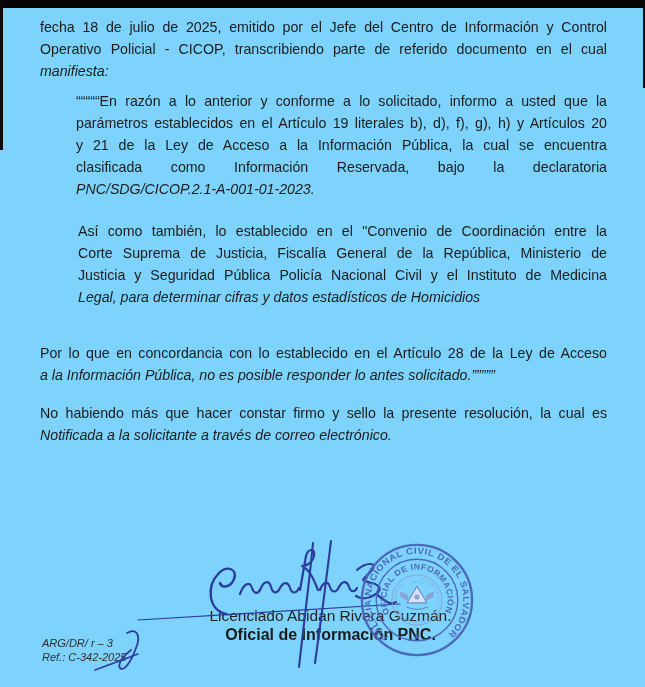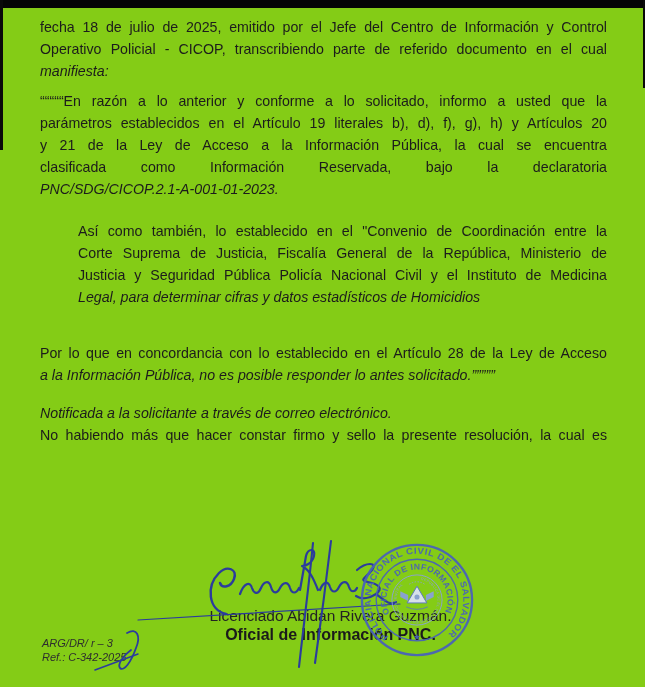--- a/index.html
+++ b/index.html
@@ -2,34 +2,34 @@
 <html><head>
 <meta charset="utf-8">
 <style>
   * { margin: 0; padding: 0; box-sizing: border-box; }
   html, body { background: #ffffff; }
   body {
     width: 645px; height: 687px;
     font-family: "Liberation Sans", sans-serif;
     position: relative; overflow: hidden;
   }
-  .page { position: absolute; inset: 0; background: #84cc16; }
+  .page { position: absolute; inset: 0; background: #7dd3fc; }
 
   
   .topbar   { position: absolute; top: 0; left: 0; width: 645px; height: 8px; background: #050505; }
   .edge-l   { position: absolute; top: 0; left: 0; width: 3px; height: 150px; background: #0a0a0a; }
   .edge-r   { position: absolute; top: 0; right: 0; width: 2px; height: 88px; background: #0a0a0a; }
 
   
   .content {
     position: absolute; left: 40px; top: 16px; width: 567px;
     font-size: 14.2px; line-height: 22px; color: #1c1c1c;
   }
   .para { margin-top: 0; }
-  .para:nth-child(2) { margin-top: 8px; }
+  .para:nth-child(2) { margin-top: 8px; margin-left: 36px; }
   .para:nth-child(3) { margin-top: 20px; margin-left: 38px; }
   .para:nth-child(4) { margin-top: 34px; }
   .para:nth-child(5) { margin-top: 16px; }
   .line { text-align: justify; text-align-last: justify; text-justify: inter-word; white-space: nowrap; }
   .line.last { text-align-last: left; font-style: italic; }
 
   
   .sig-captions { position: absolute; left: 158px; top: 606px; width: 345px; text-align: center; color: #232323; }
   .sig-name  { font-size: 15.5px; line-height: 19px; }
   .sig-title { font-size: 16px; line-height: 20px; font-weight: bold; color: #1b1b1b; }
@@ -68,22 +68,22 @@
         <div class="line">Así como también, lo establecido en el "Convenio de Coordinación entre la</div>
         <div class="line">Corte Suprema de Justicia, Fiscalía General de la República, Ministerio de</div>
         <div class="line">Justicia y Seguridad Pública Policía Nacional Civil y el Instituto de Medicina</div>
         <div class="line last">Legal, para determinar cifras y datos estadísticos de Homicidios</div>
       </div>
       <div class="para">
         <div class="line">Por lo que en concordancia con lo establecido en el Artículo 28 de la Ley de Acceso</div>
         <div class="line last">a la Información Pública, no es posible responder lo antes solicitado.”””””</div>
       </div>
       <div class="para">
+        <div class="line">No habiendo más que hacer constar firmo y sello la presente resolución, la cual es</div>
         <div class="line last">Notificada a la solicitante a través de correo electrónico.</div>
-        <div class="line">No habiendo más que hacer constar firmo y sello la presente resolución, la cual es</div>
       </div>
     </div>
 
   <div class="sig-captions">
     <div class="sig-name">Licenciado Abidan Rivera Guzmán.</div>
     <div class="sig-title">Oficial de Información PNC.</div>
   </div>
 
   <div class="ref-block">
     <div>ARG/DR/ r – 3</div>

